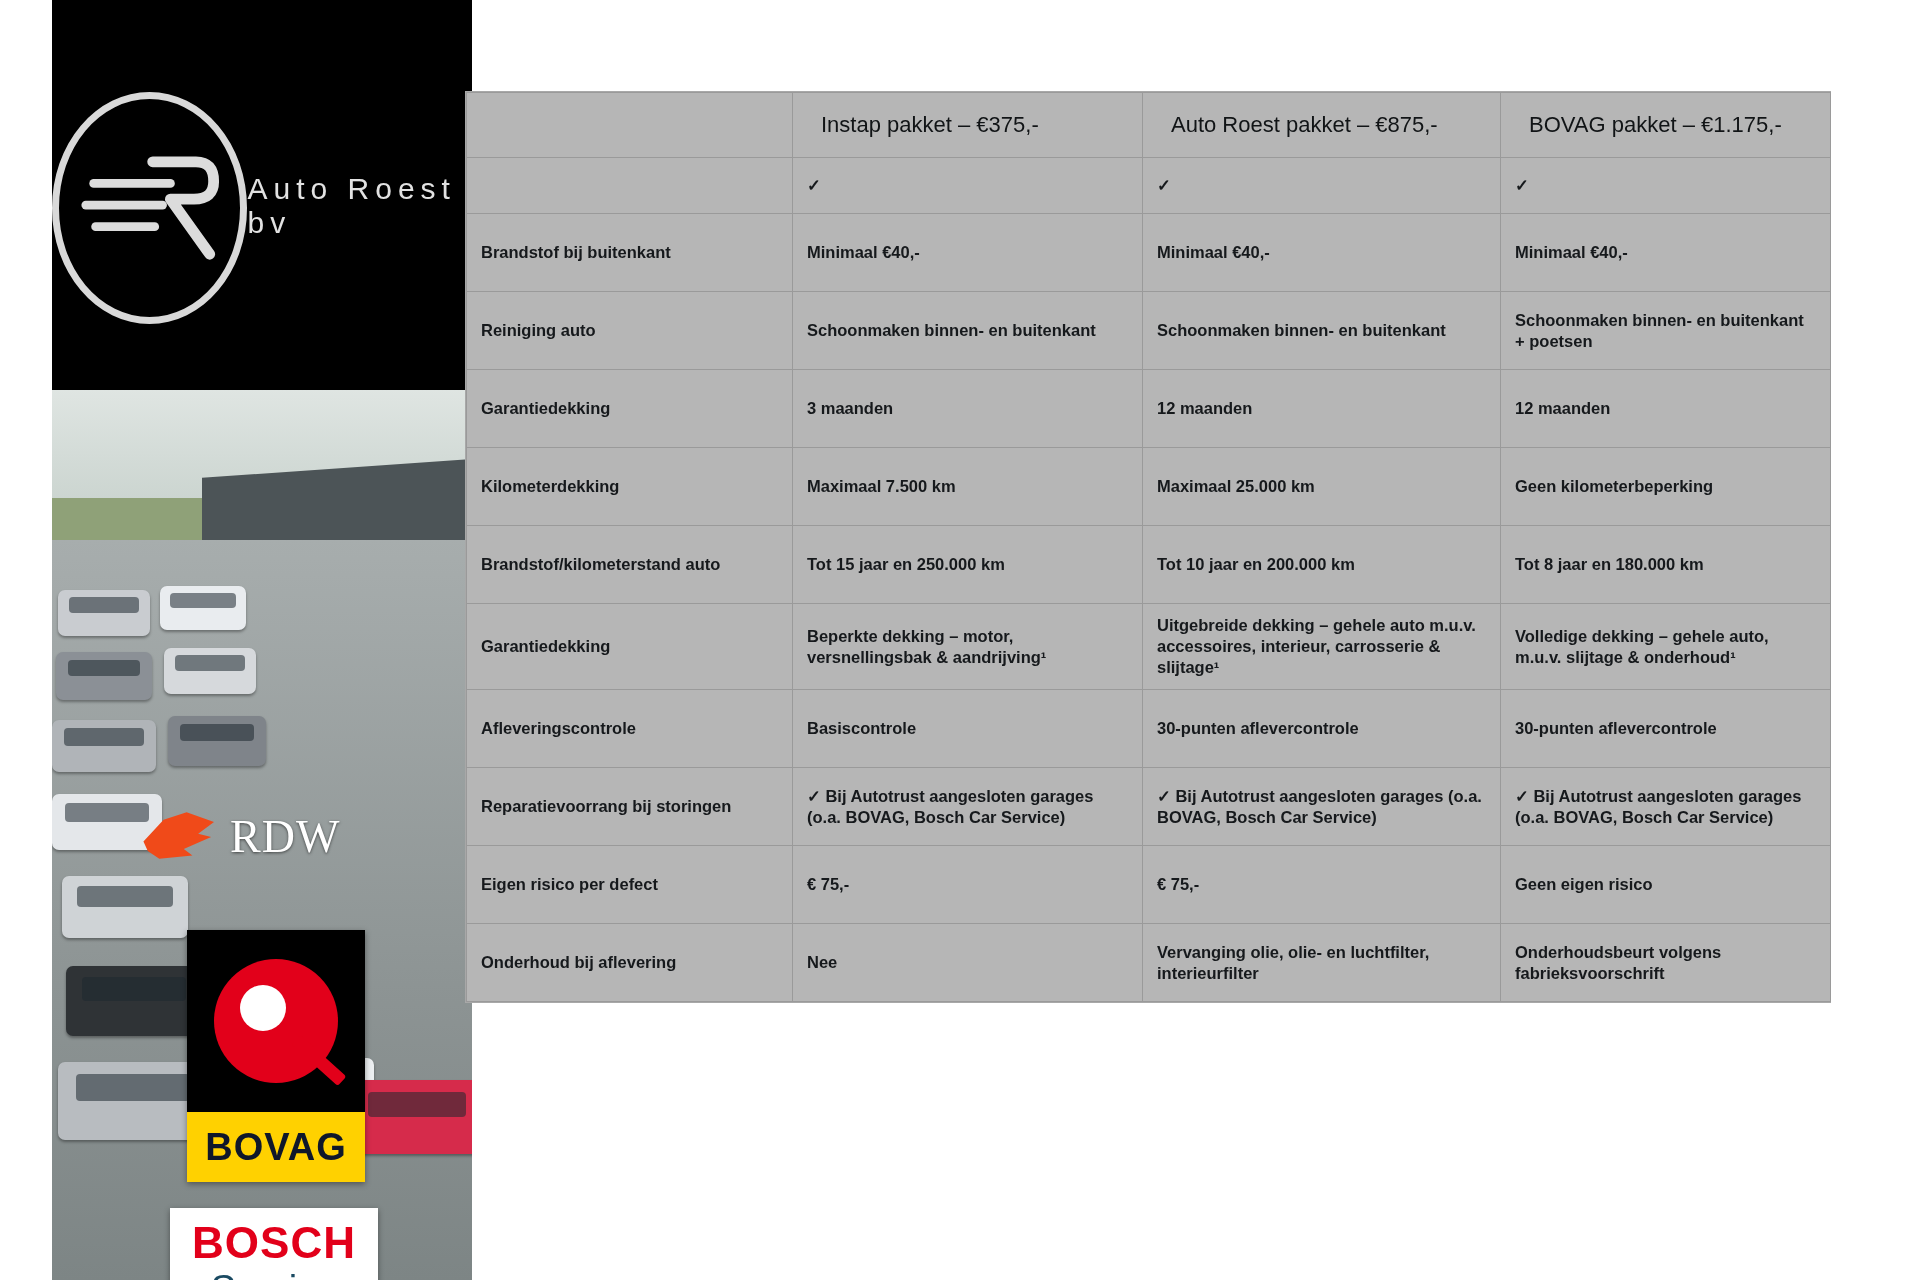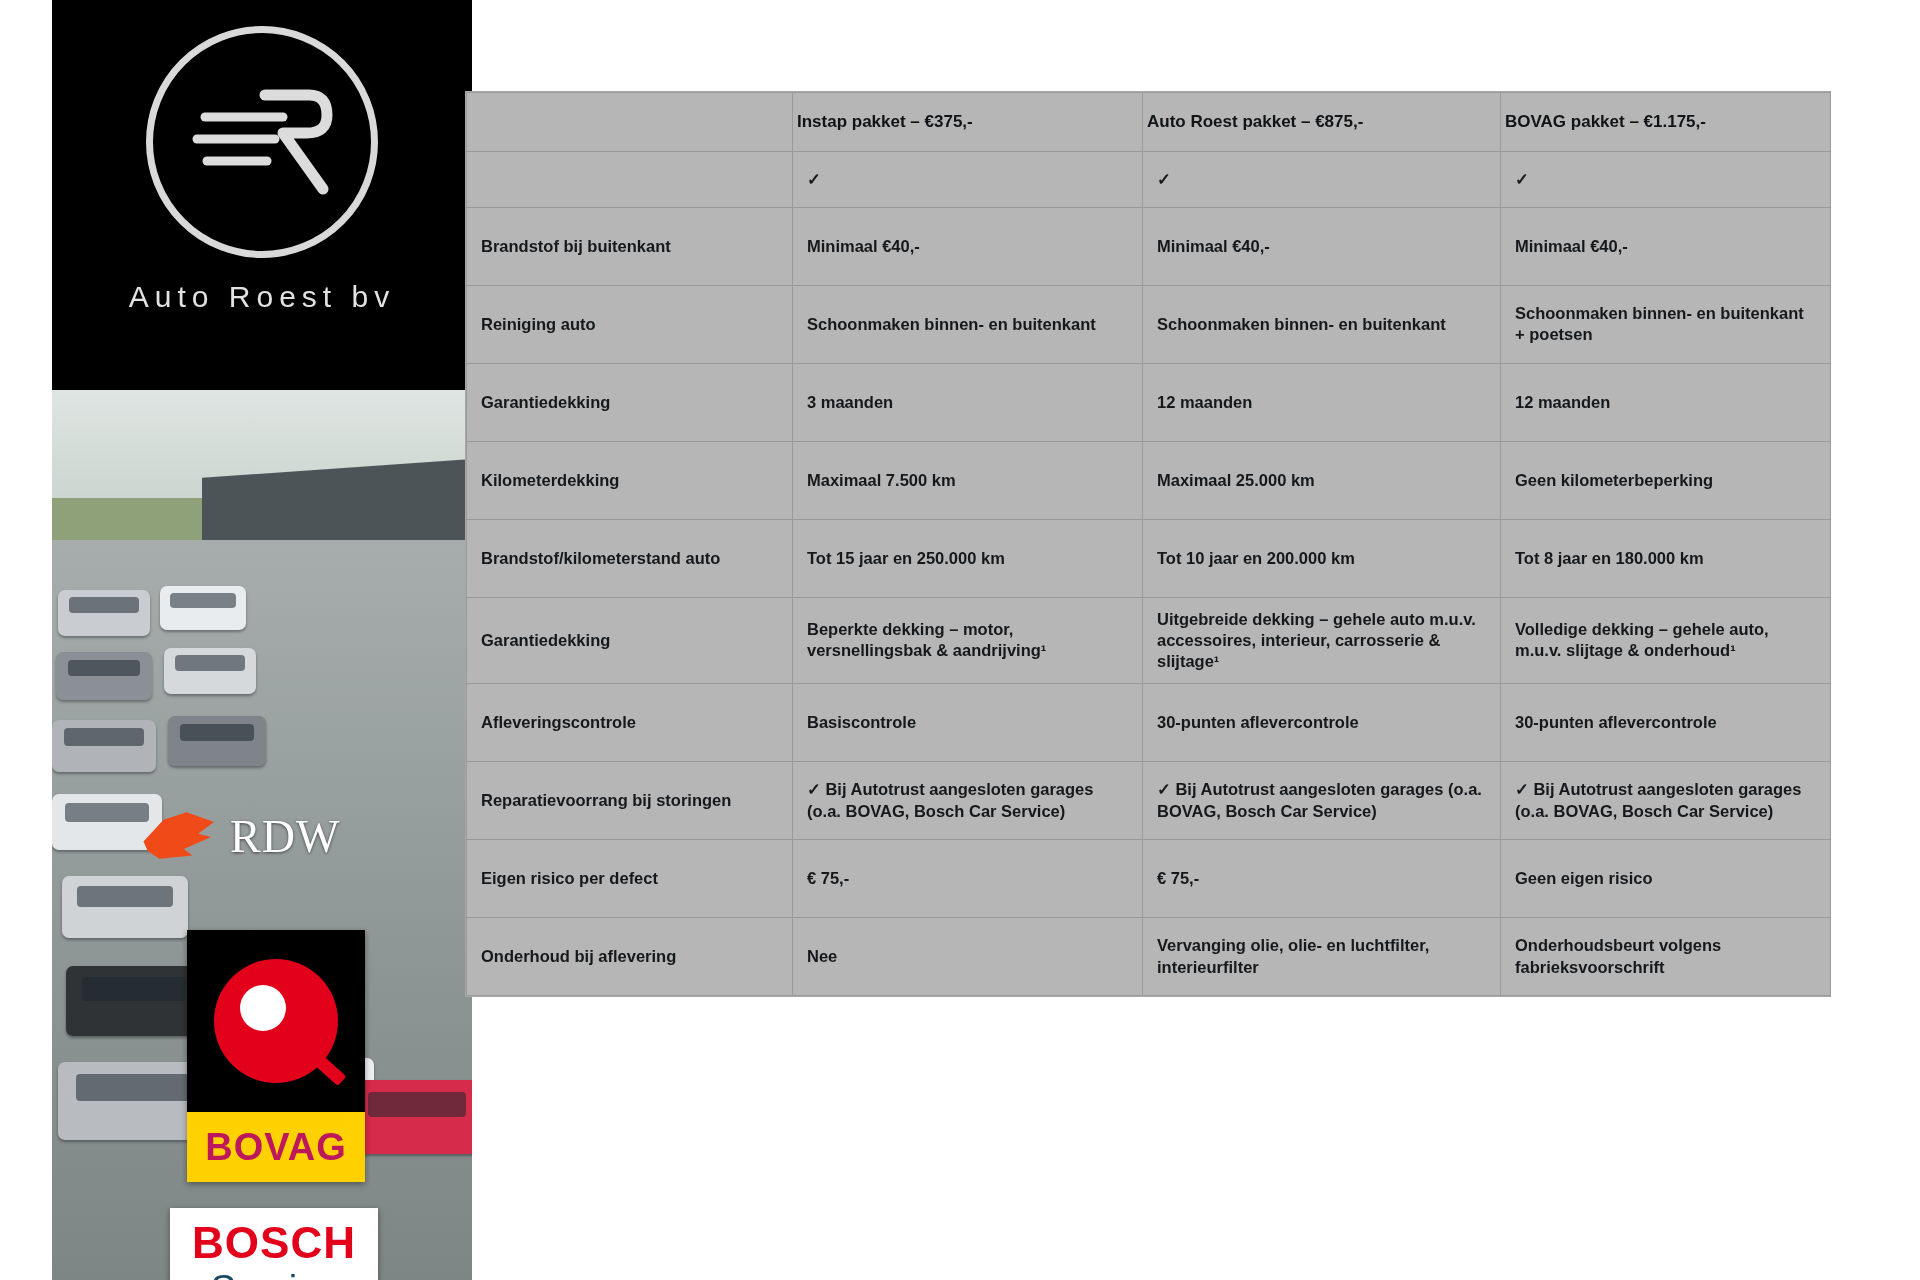--- a/index.html
+++ b/index.html
@@ -22,21 +22,21 @@
     left: 52px; top: 0px;
     width: 420px; height: 1280px;
     overflow: hidden;
   }
   .logo-block {
     position: absolute;
     left: 0; top: 0;
     width: 420px; height: 390px;
     background: #000000;
     display: flex;
-    flex-direction: column;
+    flex-direction: row;
     align-items: center;
     justify-content: flex-start;
   }
   .logo-mark {
     margin-top: 26px;
     width: 232px; height: 232px;
     position: relative;
   }
   .logo-ring {
     position: absolute; inset: 0;
@@ -139,21 +139,21 @@
     width: 62px; height: 13px;
     background: #e2001a;
     transform: rotate(42deg);
     right: -12px; bottom: 16px;
     border-radius: 3px;
     z-index: 2;
   }
   .bovag-bottom {
     height: 70px; background: #ffd100;
     display: flex; align-items: center; justify-content: center;
-    font-weight: 700; font-size: 38px; letter-spacing: 1px; color: #be185d;
+    font-weight: 700; font-size: 38px; letter-spacing: 1px; color: #0f172a;
   }
   .badge-bosch {
     position: absolute; left: 118px; top: 818px;
     width: 208px; height: 196px;
     background: #ffffff;
     box-shadow: 0 2px 6px rgba(0,0,0,.4);
     text-align: center;
   }
   .bosch-word {
     color: #e2001a; font-weight: 700; font-size: 44px;
@@ -185,23 +185,23 @@
     border: 1px solid #9a9a9a;
     padding: 11px 14px;
     vertical-align: middle;
     text-align: left;
     color: #16191c;
     font-size: 16.5px;
     font-weight: 700;
     line-height: 1.28;
   }
   table.cmp thead th {
-    font-size: 17px;
-    font-weight: 700;
-    padding: 18px 4px;
+    font-size: 22px;
+    font-weight: 400;
+    padding: 18px 28px;
     color: #111416;
   }
   .row-check td { height: 56px; font-size: 19px; }
   .rowlabel { font-size: 16.5px; }
   tr.tall td { height: 78px; }
 </style>
 </head>
 <body>
 
 <div id="stage">

